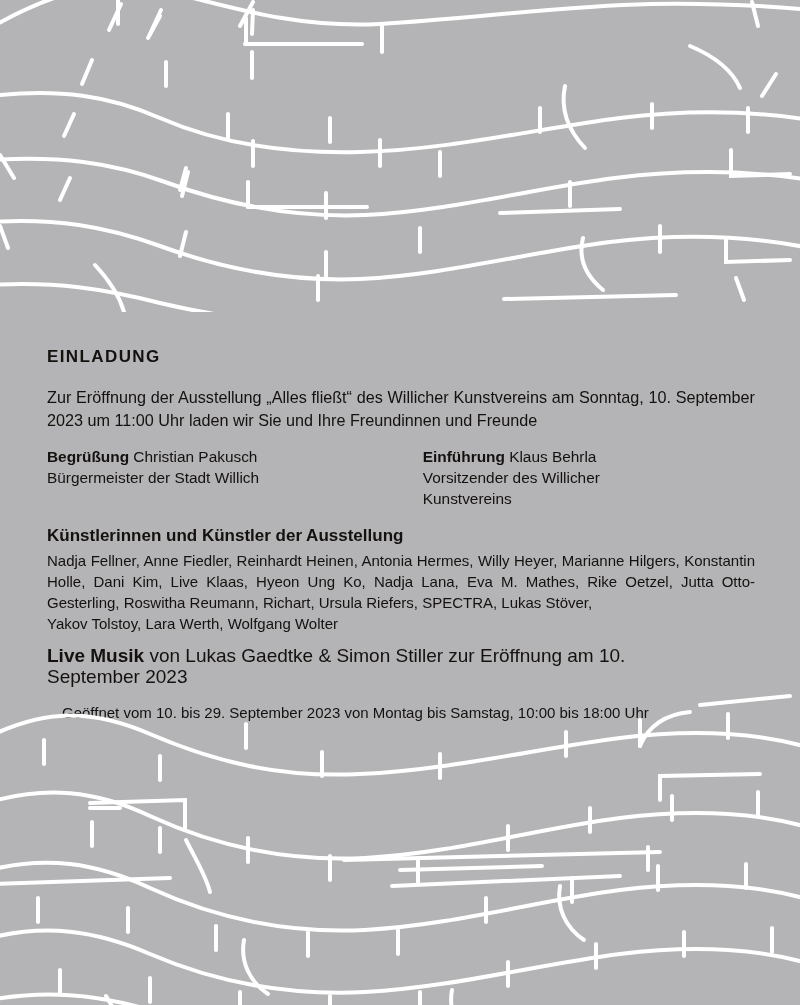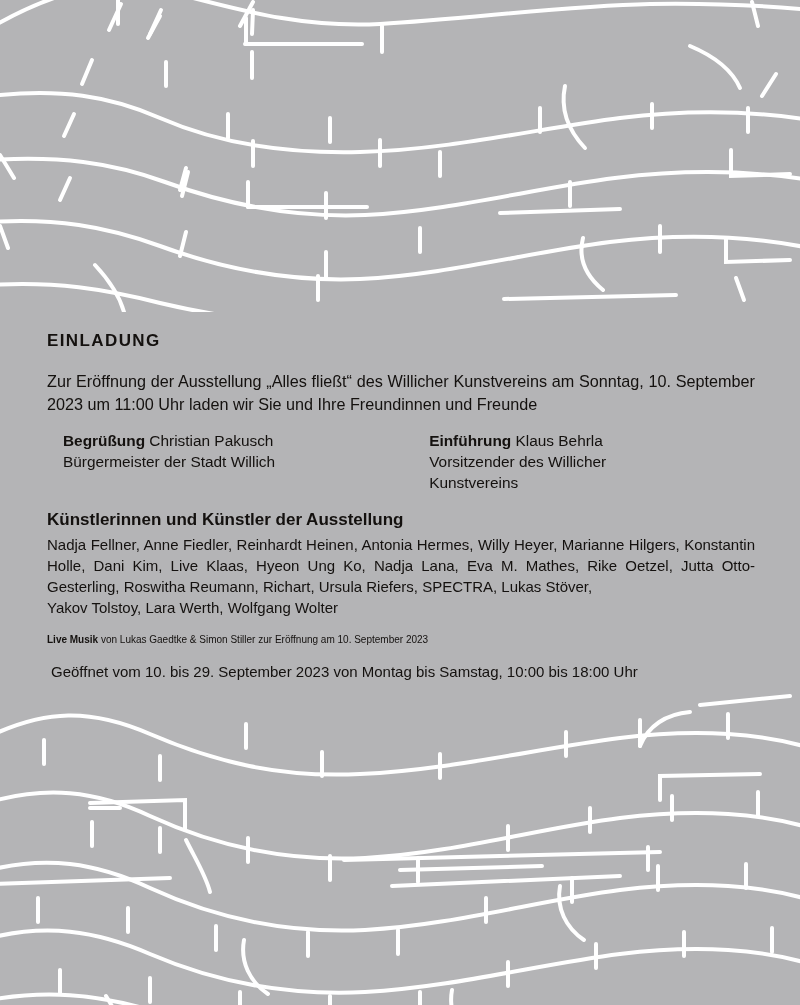--- a/index.html
+++ b/index.html
@@ -38,21 +38,21 @@
     height: 315px;
   }
   .pattern svg {
     display: block;
     width: 800px;
   }
 
   #content {
     position: absolute;
     left: 0;
-    top: 330px;
+    top: 346px;
     width: 720px;
   }
   .inner {
     padding: 0 47px 0 47px;
   }
 
   .kicker {
     font-size: 17px;
     font-weight: bold;
     letter-spacing: 1.4px;
@@ -67,21 +67,21 @@
     text-align: justify;
     width: 708px;
   }
   .lede .last-line {
     display: block;
     text-align: left;
   }
 
   .two-col {
     display: flex;
-    margin: 0 0 16px 16px;
+    margin: 0 0 16px 0;
   }
   .col-left { width: 425px; }
   .col-right { width: 283px; }
   .col-line {
     font-size: 15.4px;
     line-height: 21px;
     margin: 0;
   }
   .col-line b {
     font-weight: bold;
@@ -100,30 +100,30 @@
     margin: 0 0 11px 0;
     width: 708px;
     text-align: justify;
   }
   .artists .last-line {
     display: block;
     text-align: left;
   }
 
   .note {
-    font-size: 10px;
+    font-size: 19px;
     line-height: 21px;
     margin: 0 0 11px 0;
   }
   .note b { font-weight: bold; }
 
   .hours {
     font-size: 15px;
     line-height: 21px;
-    margin: 4px;
+    margin: 15px;
   }
 </style>
 </head>
 <body>
 
 <div id="poster">
 
   <div class="pattern" id="pattern-top">
     <svg viewBox="0 0 800 312" width="800" height="312" xmlns="http://www.w3.org/2000/svg" aria-hidden="true">
       <g fill="none" stroke="#ffffff" stroke-width="4" stroke-linecap="round">

